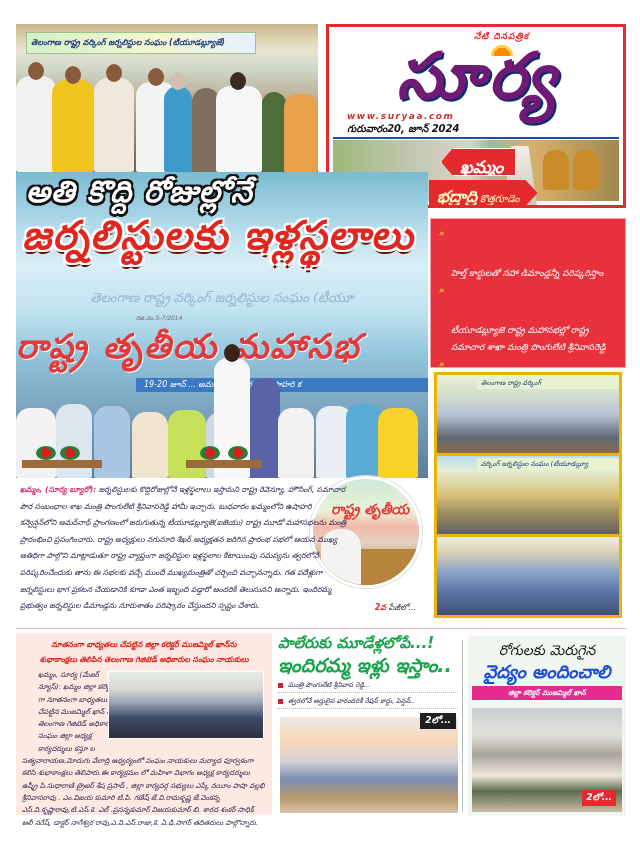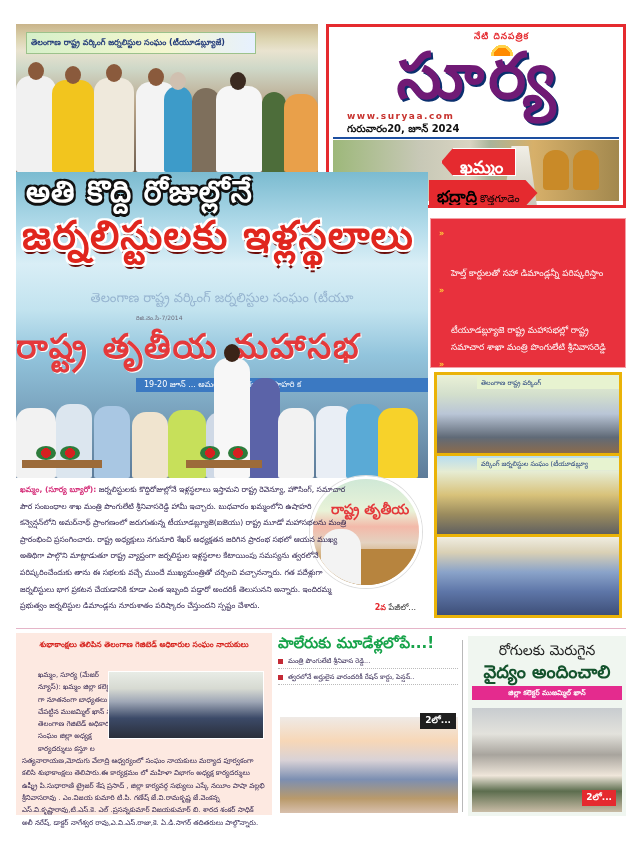--- a/index.html
+++ b/index.html
@@ -1,19 +1,19 @@
 <!DOCTYPE html>
 <html><head>
 <meta charset="utf-8">
 <style>
   * { box-sizing: border-box; margin: 0; padding: 0; }
   html, body { width: 640px; height: 842px; background: #ffffff; overflow: hidden; }
   body { font-family: "DejaVu Sans", "Liberation Sans", sans-serif; position: relative; }
 
-  .page { position: absolute; left: 0; top: 0; width: 524px; height: 842px; }
+  .page { position: absolute; left: 0; top: 0; width: 524px; height: 842px; font-style: italic; }
 
   
   .top-photo {
     position: absolute; left: 16px; top: 24px; width: 302px; height: 148px;
     background: linear-gradient(180deg, #c9b48a 0%, #dcd4b0 10%, #e9e3cf 18%, #cfd8c8 30%, #b9a58a 55%, #6e5d4e 100%);
     overflow: hidden;
   }
   .top-photo .banner {
     position: absolute; left: 10px; top: 8px; width: 230px; height: 22px;
     background: linear-gradient(90deg, #d6f0c9, #f4f7cf 60%, #e6f0ff);
@@ -55,21 +55,21 @@
   }
   .mast-deity { position: absolute; top: 10px; width: 26px; height: 40px; border-radius: 12px 12px 4px 4px; background: #c98a28; }
   .tag-khammam {
     position: absolute; left: 108px; top: 8px; height: 28px; padding: 4px 12px 0 18px;
     background: #e52a2f; color: #fff; font-size: 17px; font-weight: bold; line-height: 28px;
     clip-path: polygon(12px 0, 100% 0, 100% 100%, 12px 100%, 0 50%);
     border: 1px solid #fff;
   }
   .tag-bhadradri {
     position: absolute; left: 96px; top: 40px; height: 26px; padding: 4px 18px 0 8px;
-    background: #e52a2f; color: #000000; line-height: 26px; white-space: nowrap;
+    background: #e52a2f; color: #fef9c3; line-height: 26px; white-space: nowrap;
     clip-path: polygon(0 0, calc(100% - 12px) 0, 100% 50%, calc(100% - 12px) 100%, 0 100%);
   }
   .tag-bhadradri .big { font-size: 16px; font-weight: bold; }
   .tag-bhadradri .small { font-size: 10px; margin-left: 3px; }
 
   
   .lead-area {
     position: absolute; left: 16px; top: 172px; width: 412px; height: 306px;
     background: linear-gradient(180deg, #7bbbd0 0%, #b3dceb 18%, #d9eef6 30%, #c2e3ef 45%, #92c4dc 60%, #5d7b99 100%);
     overflow: hidden;
@@ -168,21 +168,21 @@
     position: absolute; left: 2px; top: 84px; width: 178px; height: 96px;
     background: linear-gradient(180deg, #efeae6 0%, #f7d7b7 25%, #d9d2d6 45%, #7c8fb2 65%, #b99a6b 85%, #d8c0ad 100%);
   }
   .bm-pg { position: absolute; right: 2px; top: 80px; background: #1f1f1f; color: #fff; font-size: 9px; font-weight: bold; padding: 2px 5px; }
 
   .vrule { position: absolute; left: 462px; top: 640px; width: 1px; height: 172px; background: #b9b9b9; }
 
   
   .br { position: absolute; left: 468px; top: 636px; width: 158px; height: 180px; background: #f0f6f0; }
   .br-h1 { text-align: center; font-size: 14px; color: #1f1f1f; line-height: 20px; padding-top: 4px; }
-  .br-h2 { text-align: center; font-size: 18px; color: #14532d; line-height: 24px; font-weight: bold; }
+  .br-h2 { text-align: center; font-size: 18px; color: #1d4ed8; line-height: 24px; font-weight: bold; }
   .br-by { margin: 2px 4px 0; background: #e42b8e; color: #fff; text-align: center; font-size: 7px; line-height: 14px; font-weight: bold; }
   .br-photo {
     position: absolute; left: 4px; top: 72px; width: 150px; height: 104px;
     background: linear-gradient(180deg, #c8cccf 0%, #e3e2dc 25%, #a8a49d 45%, #efe6da 65%, #5c6d4e 80%, #c9bca6 100%);
   }
   .br-pg { position: absolute; right: 6px; bottom: 6px; background: #e52a2f; color: #fff; font-size: 9px; font-weight: bold; padding: 2px 4px; }
 </style>
 </head>
 <body>
 
@@ -300,31 +300,33 @@
     <div class="ps ps2">
       <div class="ps-strip">వర్కింగ్ జర్నలిస్టుల సంఘం (టీయూడబ్ల్యూ</div>
     </div>
     <div class="ps ps3"></div>
   </div>
 
   <div class="hrule"></div>
 
   <div class="bl">
     <div class="bl-head">
+      <div>నూతనంగా బాధ్యతలు చేపట్టిన జిల్లా కలెక్టర్ ముజమ్మిల్ ఖాన్‌ను</div>
       <div>శుభాకాంక్షలు తెలిపిన తెలంగాణ గెజిటెడ్ అధికారుల సంఘం నాయకులు</div>
     </div>
     <div class="bl-body">
       <div class="bl-col">ఖమ్మం, సూర్య (మేజర్ న్యూస్): ఖమ్మం జిల్లా కలెక్టర్ గా నూతనంగా బాధ్యతలు చేపట్టిన ముజమ్మిల్ ఖాన్ ను తెలంగాణ గెజిటెడ్ అధికారుల సంఘం జిల్లా అధ్యక్ష కార్యదర్శులు కస్తూ ల</div>
       <div>సత్యనారాయణ,మోదుగు వేలాద్రి ఆధ్వర్యంలో సంఘం నాయకులు మర్యాద పూర్వకంగా కలిసి శుభాకాంక్షలు తెలిపారు.ఈ కార్యక్రమం లో మహిళా విభాగం అధ్యక్ష కార్యదర్శులు ఉష్శ్రీ పి.సుధారాణి ట్రైజర్ శేష ప్రసాద్ , జిల్లా కార్యవర్గ సభ్యులు ఎస్కే నయీం పాషా వల్లభి శ్రీనివాసరావు . ఎం.విజయ కుమారి టి.పి. గణేష్ జే.వి.రామకృష్ణ జే.వెంకన్న ఎస్.వి.కృష్ణారావు,టి.ఎస్.కె. ఎల్ .ప్రసన్నకుమార్ విజయకుమార్ బి. శారద శంకర్ సాధిక్ అలీ నరేష్, డాక్టర్ నాగేశ్వర రావు,ఎ.వి.ఎస్.రాజు,కె. ఏ.డి.సాగర్ తదితరులు పాల్గొన్నారు.</div>
     </div>
     <div class="bl-photo"></div>
   </div>
 
   <div class="bm">
     <div class="bm-h1">పాలేరుకు మూడేళ్లలోపే...!</div>
+    <div class="bm-h2">ఇందిరమ్మ ఇళ్లు ఇస్తాం..</div>
     <div class="bm-bul"><span class="sq"></span><span>మంత్రి పొంగులేటి శ్రీనివాస రెడ్డి...</span></div>
     <div class="bm-bul"><span class="sq"></span><span>త్వరలోనే అర్హులైన వారందరికీ రేషన్ కార్డు, పెన్షన్..</span></div>
     <div class="bm-photo"></div>
     <div class="bm-pg">2లో...</div>
   </div>
 
   <div class="vrule"></div>
 
   <div class="br">
     <div class="br-h1">రోగులకు మెరుగైన</div>

